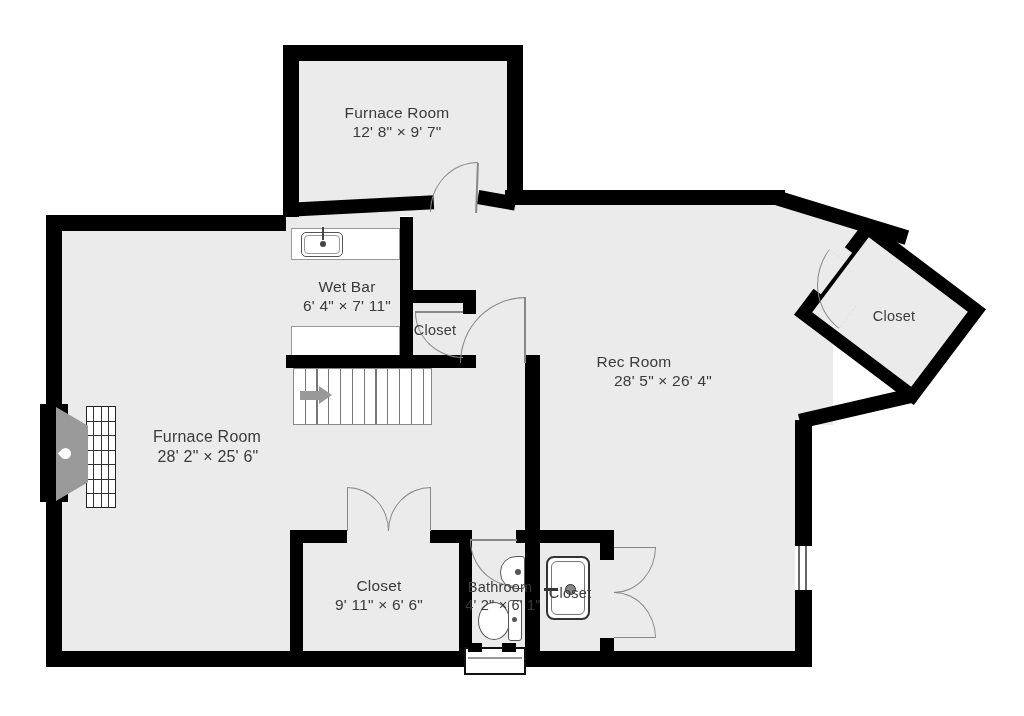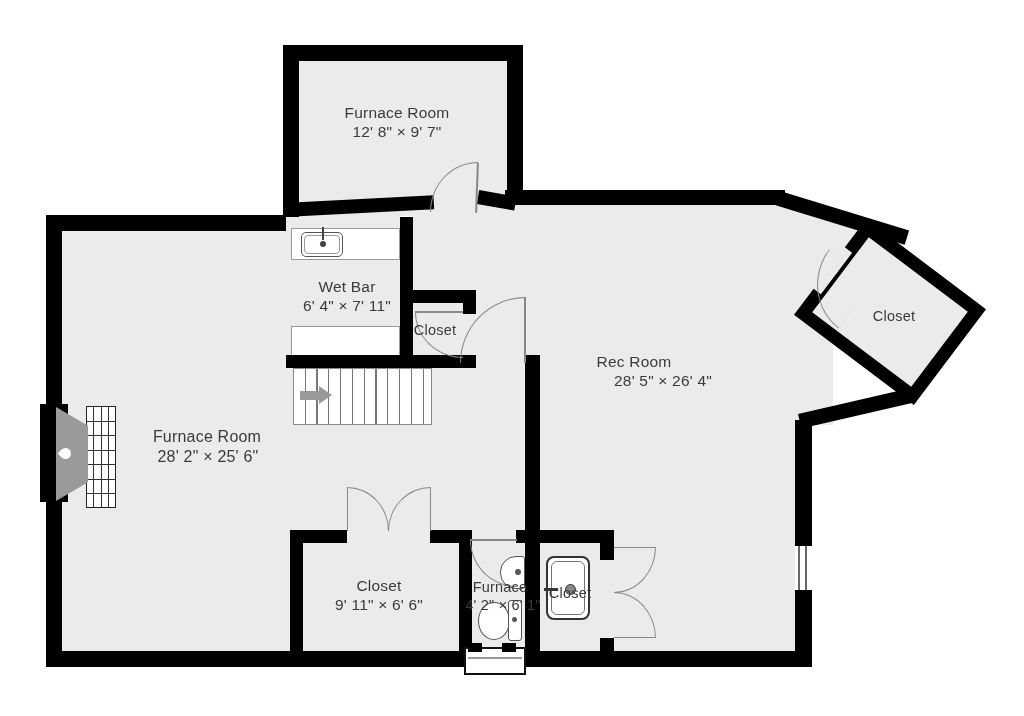--- a/index.html
+++ b/index.html
@@ -136,18 +136,18 @@
   <div class="lbl" style="left:663px;top:381px;">28' 5" × 26' 4"</div>
 
   <div class="lbl lbl-sm" style="left:894px;top:316px;">Closet</div>
 
   <div class="lbl" style="left:207px;top:437px;font-size:16px;">Furnace Room</div>
   <div class="lbl" style="left:208px;top:457px;font-size:16px;">28' 2" × 25' 6"</div>
 
   <div class="lbl" style="left:379px;top:586px;">Closet</div>
   <div class="lbl" style="left:379px;top:605px;">9' 11" × 6' 6"</div>
 
-  <div class="lbl lbl-sm" style="left:500px;top:587px;">Furnace</div>
+  <div class="lbl lbl-sm" style="left:500px;top:587px;">Bathroom</div>
   <div class="lbl lbl-sm" style="left:503px;top:605px;">4' 2" × 6' 1"</div>
 
   <div class="lbl lbl-sm" style="left:570px;top:593px;">Closet</div>
 
 </div>
 
 </body></html>

